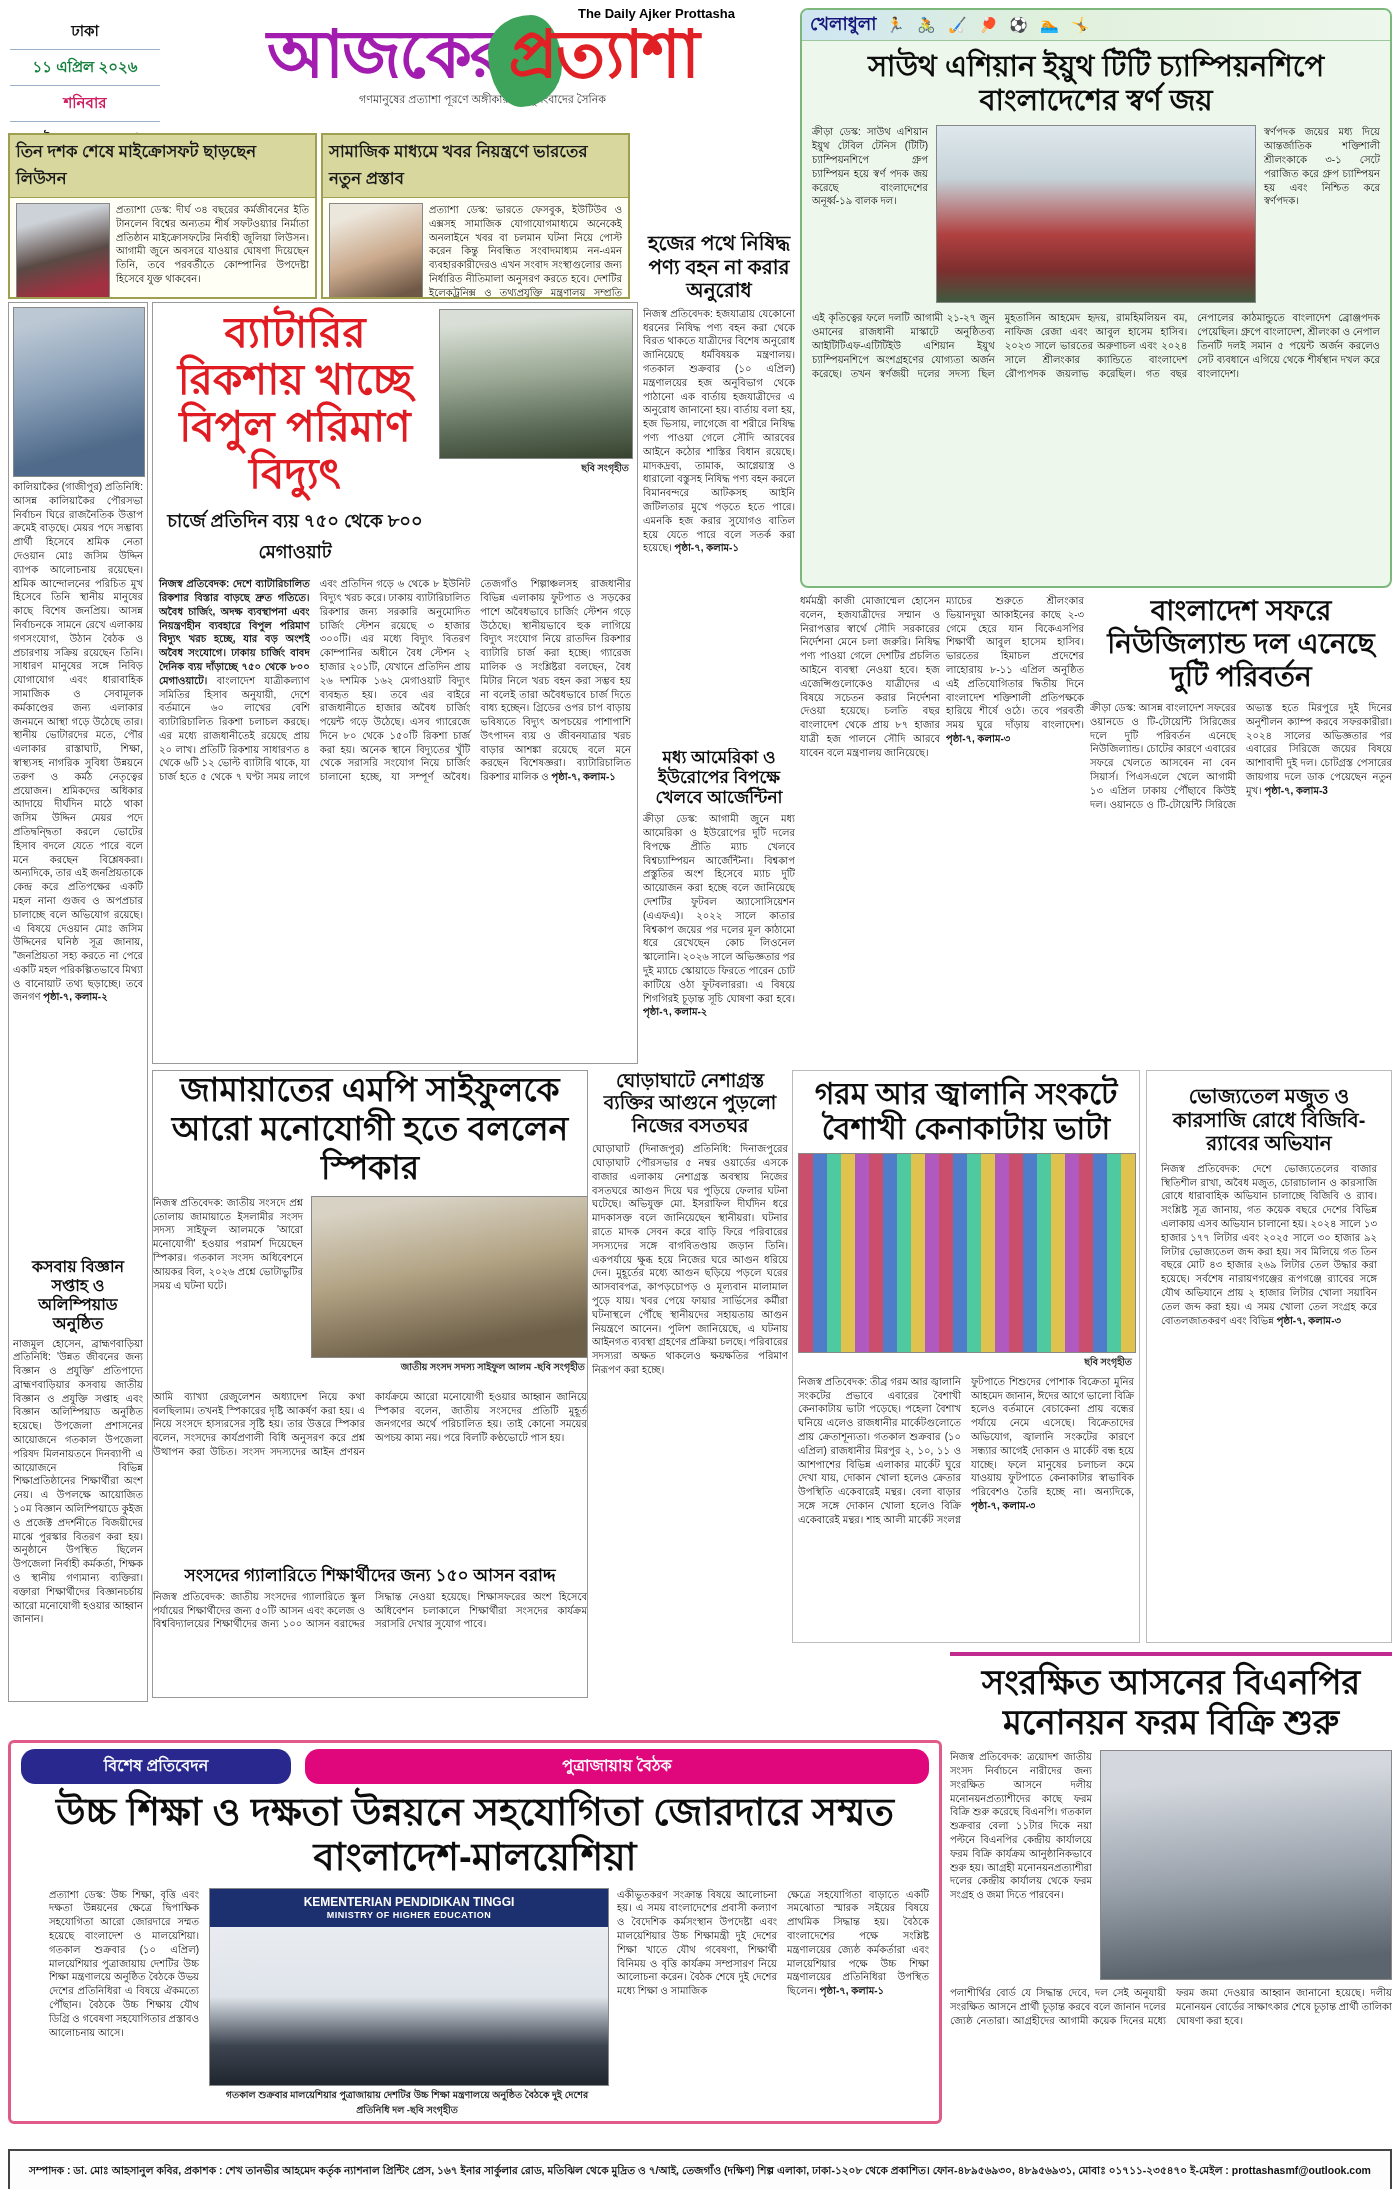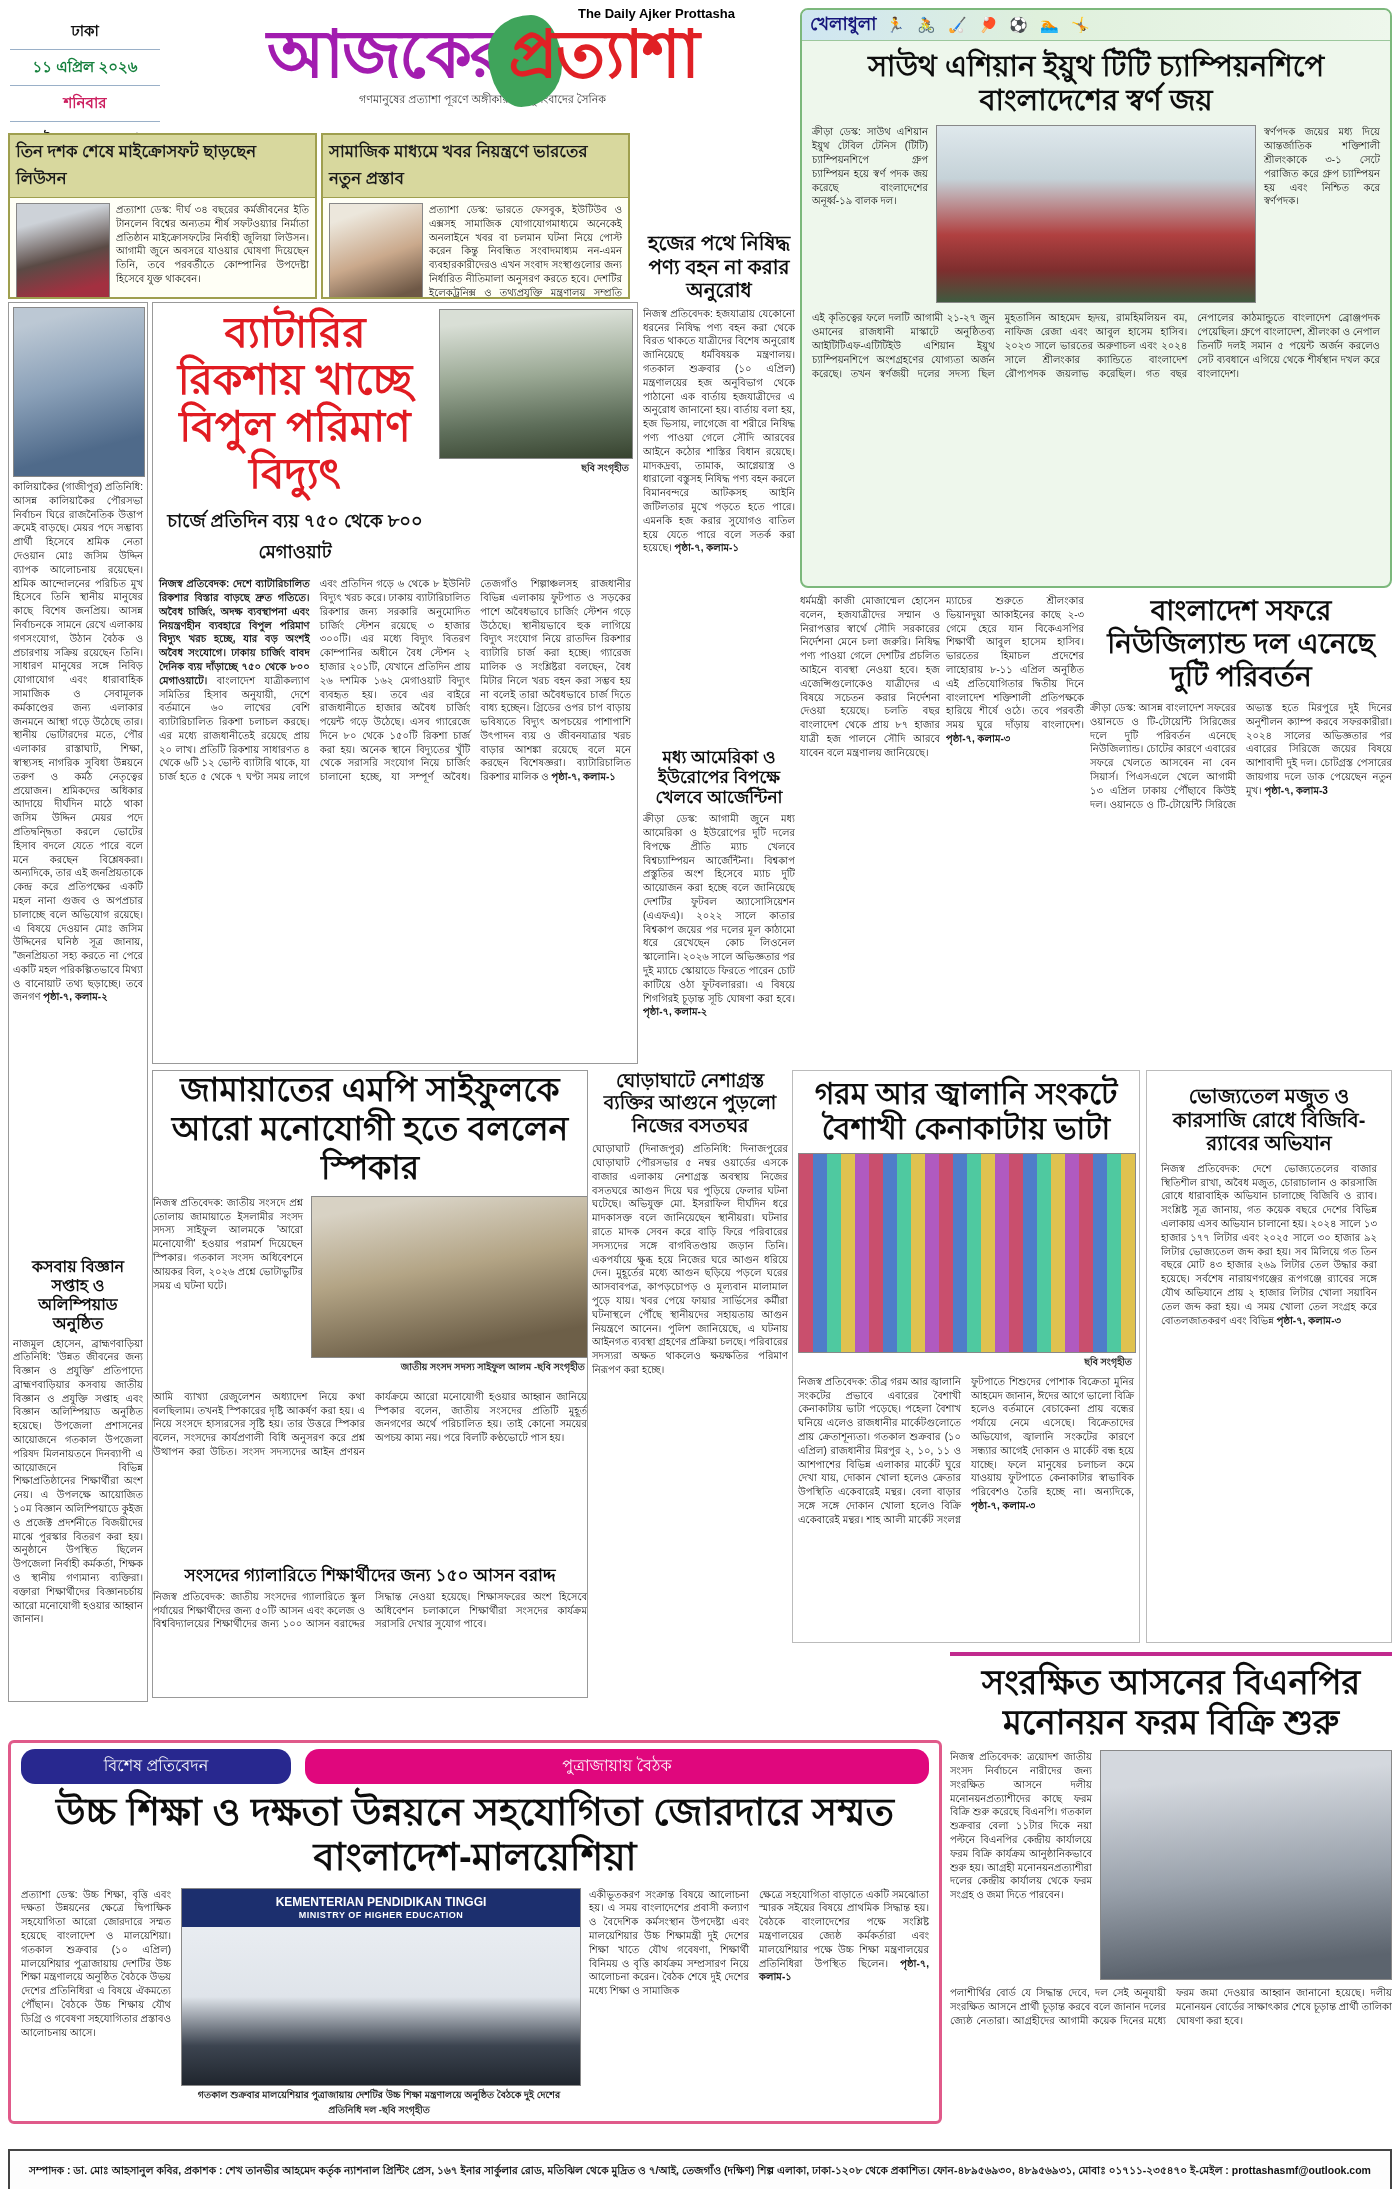--- a/index.html
+++ b/index.html
@@ -28,21 +28,21 @@
   .box-olive{border:2px solid #9f9f4f;background:#fffff6;}
   .brief-headbar{background:#d8d89e;border-bottom:1px solid #9f9f4f;
                  font-size:16.5px;font-weight:700;padding:4px 6px;text-align:left;color:#1a1a1a;}
   .sports-panel{background:#eef7ec;border:2px solid #7cb87c;border-radius:8px;}
   .sports-bar{height:30px;background:linear-gradient(90deg,#cfe6f2,#dff0dc 40%,#eef7ec);
               display:flex;align-items:center;gap:10px;padding:0 8px;border-bottom:1px solid #9cc79c;}
   .sports-label{font-size:18px;font-weight:800;color:#15157a;}
   .sports-icons{font-size:15px;letter-spacing:4px;white-space:nowrap;color:#d05a20;}
   .photo{position:relative;border:1px solid #888;}
   .caption{font-size:9.5px;font-weight:700;text-align:right;color:#222;padding:2px 2px 0 0;}
-  .pill{display:inline-block;color:#fff;font-weight:400;font-size:16px;text-align:center;
+  .pill{display:inline-block;color:#fff;font-weight:700;font-size:16px;text-align:center;
         border-radius:14px;padding:4px 0;}
   .rule-magenta{height:4px;background:#c12a8e;}
   .footerbox{border:2px solid #444;display:flex;align-items:center;justify-content:center;
              font-size:10.5px;font-weight:700;text-align:center;padding:0 8px;background:#fdfdfd;}
   .banner-strip{background:#1c2f6e;color:#fff;font-weight:700;text-align:center;font-size:12px;line-height:1.25;padding:6px 0;}
   .banner-sub{font-size:9px;font-weight:700;letter-spacing:.5px;}
   .headline-red{color:#e11b22;}
   .subhead{font-weight:700;font-size:18px;text-align:center;}
 </style>
 </head>
@@ -204,21 +204,21 @@
     </div>
     <div class="cols2 body-txt" style="margin-top:6px;height:120px;">পলাশীর্থির বোর্ড যে সিদ্ধান্ত দেবে, দল সেই অনুযায়ী সংরক্ষিত আসনে প্রার্থী চূড়ান্ত করবে বলে জানান দলের জ্যেষ্ঠ নেতারা। আগ্রহীদের আগামী কয়েক দিনের মধ্যে ফরম জমা দেওয়ার আহ্বান জানানো হয়েছে। দলীয় মনোনয়ন বোর্ডের সাক্ষাৎকার শেষে চূড়ান্ত প্রার্থী তালিকা ঘোষণা করা হবে।</div>
   </div>
 
   <div class="abs" style="left:8px;top:1740px;width:934px;height:384px;border:3px solid #e05a8a;border-radius:6px;padding:6px 10px;">
     <div style="display:flex;gap:14px;">
       <div class="pill" style="width:270px;background:#28288f;">বিশেষ প্রতিবেদন</div>
       <div class="pill" style="flex:1;background:#e0077d;">পুত্রাজায়ায় বৈঠক</div>
     </div>
     <div class="bn-head" style="font-size:38px;margin-top:6px;">উচ্চ শিক্ষা ও দক্ষতা উন্নয়নে সহযোগিতা জোরদারে সম্মত বাংলাদেশ-মালয়েশিয়া</div>
-    <div style="display:flex;gap:10px;margin-top:8px;">
+    <div style="display:flex;gap:10px;margin-top:8px;margin-left:28px;">
       <div class="body-txt" style="width:150px;flex:none;height:240px;">প্রত্যাশা ডেস্ক: উচ্চ শিক্ষা, বৃত্তি এবং দক্ষতা উন্নয়নের ক্ষেত্রে দ্বিপাক্ষিক সহযোগিতা আরো জোরদারে সম্মত হয়েছে বাংলাদেশ ও মালয়েশিয়া। গতকাল শুক্রবার (১০ এপ্রিল) মালয়েশিয়ার পুত্রাজায়ায় দেশটির উচ্চ শিক্ষা মন্ত্রণালয়ে অনুষ্ঠিত বৈঠকে উভয় দেশের প্রতিনিধিরা এ বিষয়ে ঐকমত্যে পৌঁছান। বৈঠকে উচ্চ শিক্ষায় যৌথ ডিগ্রি ও গবেষণা সহযোগিতার প্রস্তাবও আলোচনায় আসে।</div>
       <div style="width:398px;flex:none;">
         <div class="photo" style="width:100%;height:196px;background:linear-gradient(180deg,#eef1f5 0%,#dfe4ea 55%,#3c4450 80%,#20262e 100%);">
           <div class="banner-strip">
             <div>KEMENTERIAN PENDIDIKAN TINGGI</div>
             <div class="banner-sub">MINISTRY OF HIGHER EDUCATION</div>
           </div>
         </div>
         <div class="caption" style="text-align:center;">গতকাল শুক্রবার মালয়েশিয়ার পুত্রাজায়ায় দেশটির উচ্চ শিক্ষা মন্ত্রণালয়ে অনুষ্ঠিত বৈঠকে দুই দেশের প্রতিনিধি দল -ছবি সংগৃহীত</div>
       </div>

